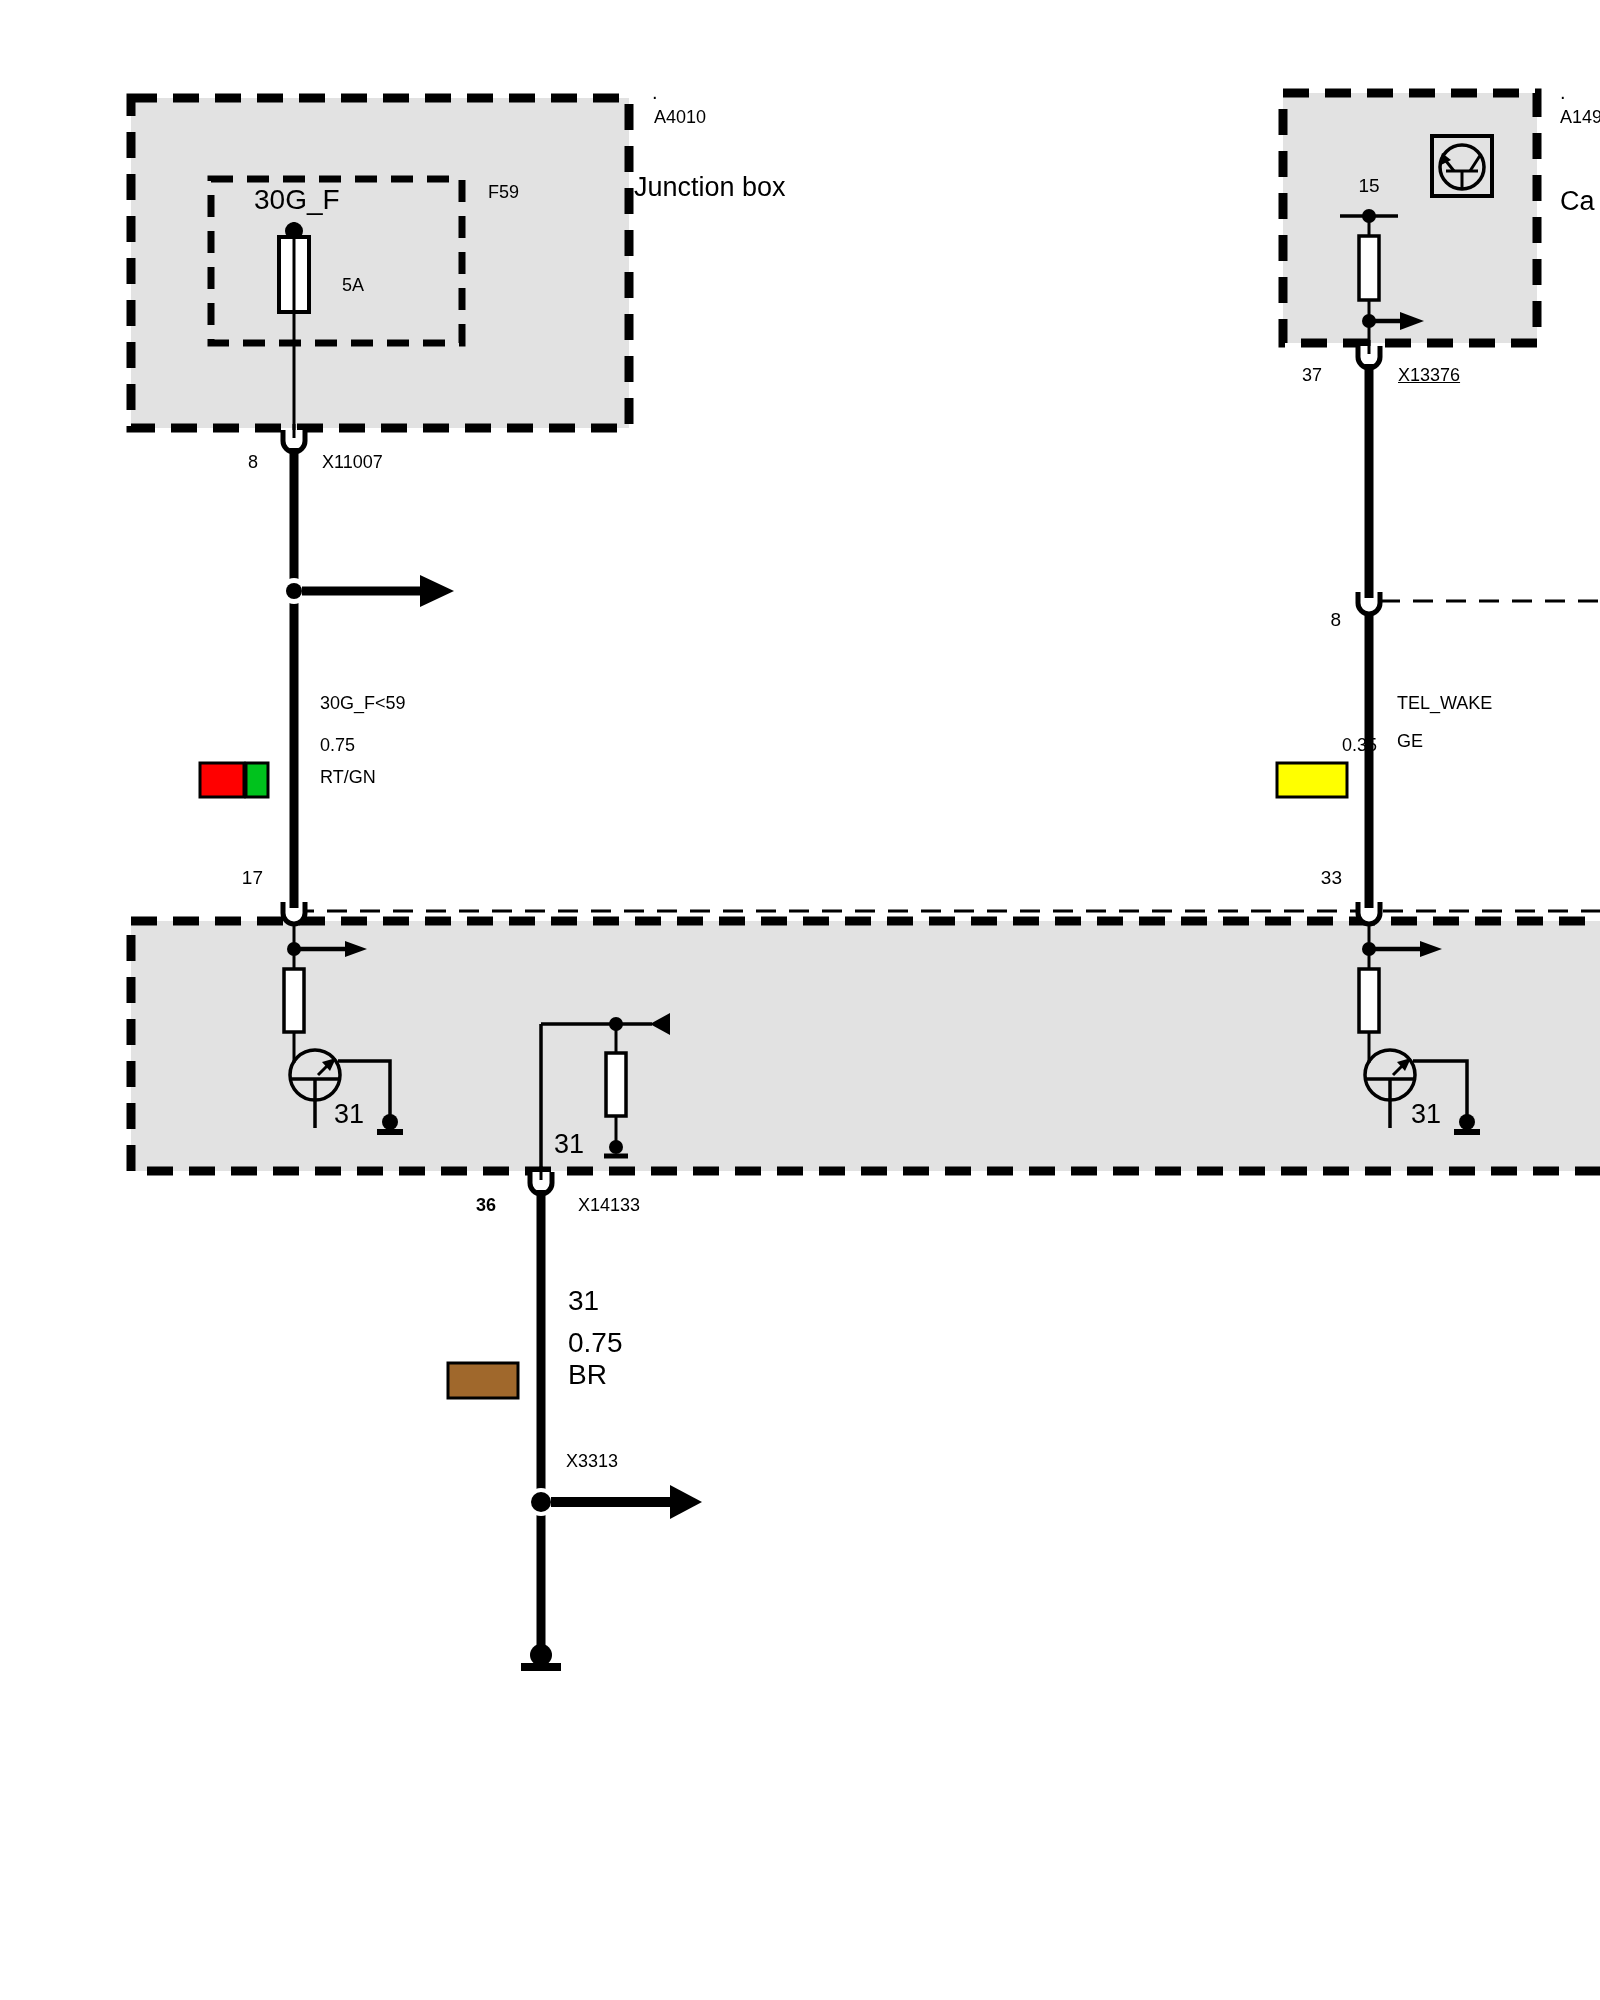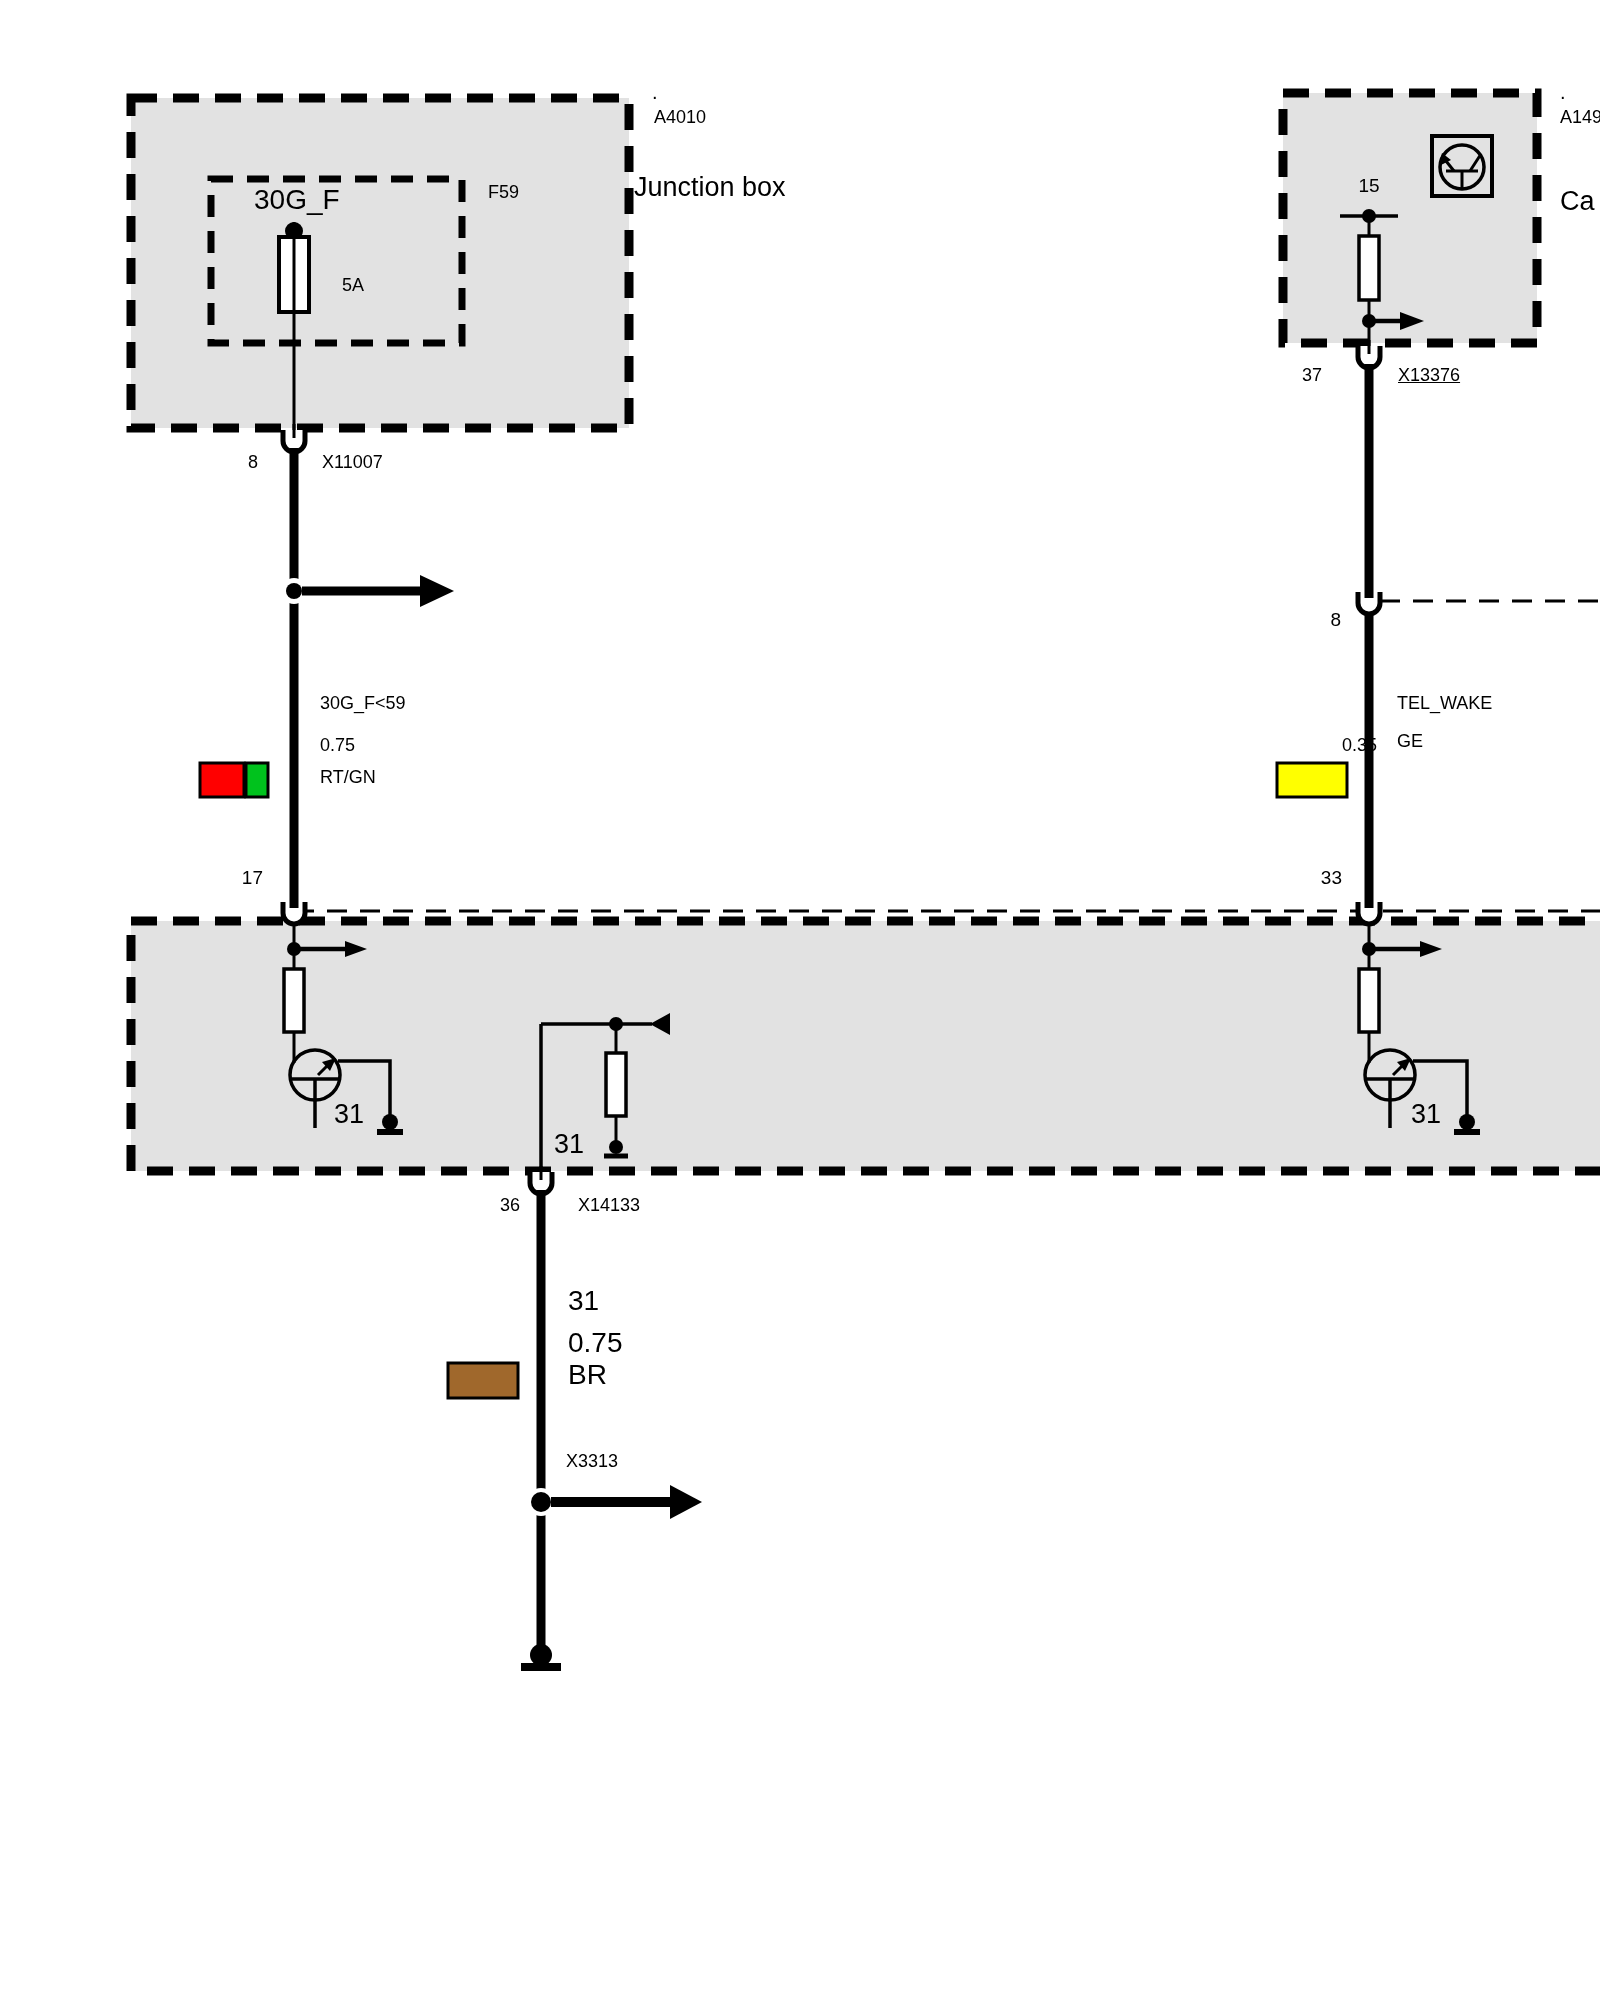--- a/index.html
+++ b/index.html
@@ -195,21 +195,21 @@
 <div class="lbl fs26 ra" style="left:1291px;top:610px;width:50px;">8</div>
 
 <div class="lbl fs18" style="left:1397px;top:694px;">TEL_WAKE</div>
 <div class="lbl fs18" style="left:1334px;top:736px;margin-left:8px;">0.35</div>
 <div class="lbl fs18" style="left:1397px;top:732px;">GE</div>
 
 <div class="lbl fs27" style="left:334px;top:1100px;">31</div>
 <div class="lbl fs27" style="left:554px;top:1130px;">31</div>
 <div class="lbl fs27" style="left:1411px;top:1100px;">31</div>
 
-<div class="lbl fs18 ra" style="left:470px;top:1196px;width:50px;">36</div>
+<div class="lbl fs18 ra" style="left:446px;top:1196px;width:50px;font-weight:bold;">36</div>
 <div class="lbl fs18" style="left:570px;top:1196px;margin-left:8px;">X14133</div>
 
 <div class="lbl fs28" style="left:568px;top:1286px;">31</div>
 <div class="lbl fs28" style="left:568px;top:1328px;">0.75</div>
 <div class="lbl fs28" style="left:568px;top:1360px;">BR</div>
 <div class="lbl fs18" style="left:566px;top:1452px;">X3313</div>
 
 </div>
 
 </body></html>

